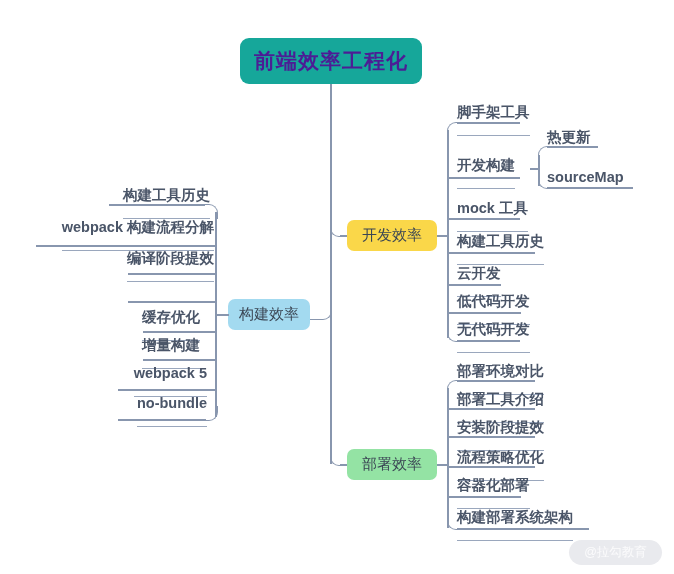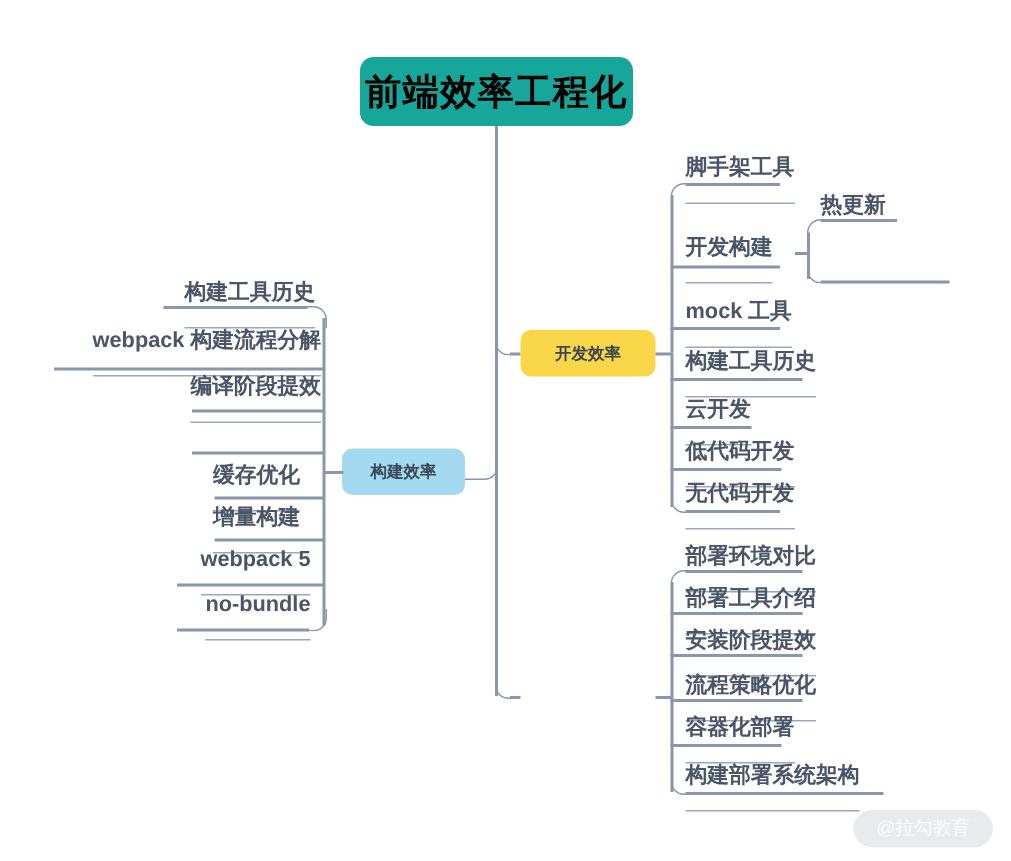--- a/index.html
+++ b/index.html
@@ -20,37 +20,37 @@
   
   .elbow-tr{border-left-width:1.6px;border-top-width:1.6px;border-top-left-radius:9px;}
   .elbow-br{border-left-width:1.6px;border-bottom-width:1.6px;border-bottom-left-radius:9px;}
   .elbow-tl{border-right-width:1.6px;border-top-width:1.6px;border-top-right-radius:9px;}
   .elbow-bl{border-right-width:1.6px;border-bottom-width:1.6px;border-bottom-right-radius:9px;}
 
   
   .root{
     position:absolute;
     background:#16a79a;
-    color:#000000;
+    color:#4c1d95;
     border-radius:9px;
     font-weight:bold;
-    font-size:24px;
+    font-size:21px;
     letter-spacing:1px;
     display:flex;align-items:center;justify-content:center;
     box-sizing:border-box;
     white-space:nowrap;
   }
 
   
   .pill{
     position:absolute;
     border-radius:7px;
     display:flex;align-items:center;justify-content:center;
-    font-weight:bold;
-    font-size:11px;
+    font-weight:normal;
+    font-size:15px;
     color:#3b4654;
     box-sizing:border-box;
     white-space:nowrap;
   }
   .pill.dev{background:#fad749;}
   .pill.build{background:#a3daf0;}
   .pill.deploy{background:#94e3a4;}
 
   
   .leaf{
@@ -124,20 +124,21 @@
 
   <div class="ln hln" style="left:530px;top:168px;width:9px;"></div>
   <div class="ln vln" style="left:538px;top:155px;height:13px;"></div>
   <div class="ln vln" style="left:538px;top:168px;height:18px;"></div>
   <div class="corner elbow-tr" style="left:538px;top:146px;width:13px;height:13px;"></div>
   <div class="ln hln" style="left:547px;top:146px;width:51px;"></div>
   <div class="corner elbow-br" style="left:538px;top:175px;width:13px;height:13px;"></div>
   <div class="ln hln" style="left:547px;top:187px;width:86px;"></div>
 
   <div class="leaf right" style="left:547px;top:128px;border-bottom:none;">热更新</div>
+  <div class="leaf right" style="left:547px;top:168px;border-bottom:none;">sourceMap</div>
 
   <div class="pill build" style="left:228px;top:299px;width:82px;height:31px;">构建效率</div>
 
   <div class="ln hln" style="left:216px;top:314px;width:13px;"></div>
 
   <div class="ln vln" style="left:215px;top:212px;height:102px;"></div>
   <div class="ln vln" style="left:215px;top:314px;height:103px;"></div>
 
   <div class="corner elbow-tl" style="left:203px;top:204px;width:14px;height:14px;"></div>
   <div class="ln hln" style="left:109px;top:204px;width:96px;"></div>
@@ -152,20 +153,21 @@
   <div class="ln hln" style="left:118px;top:419px;width:88px;"></div>
 
   <div class="leaf left" style="right:464px;top:186px;">构建工具历史</div>
   <div class="leaf left" style="right:460px;top:218px;">webpack 构建流程分解</div>
   <div class="leaf left" style="right:460px;top:249px;">编译阶段提效</div>
   <div class="leaf left" style="right:474px;top:308px;">缓存优化</div>
   <div class="leaf left" style="right:474px;top:336px;">增量构建</div>
   <div class="leaf left" style="right:467px;top:364px;">webpack 5</div>
   <div class="leaf left" style="right:467px;top:394px;">no-bundle</div>
 
+  <div class="pill deploy" style="left:347px;top:449px;width:90px;height:31px;">部署效率</div>
 
   <div class="ln hln" style="left:437px;top:464px;width:11px;"></div>
   <div class="ln vln" style="left:447px;top:388px;height:76px;"></div>
   <div class="ln vln" style="left:447px;top:464px;height:64px;"></div>
 
   <div class="corner elbow-tr" style="left:447px;top:380px;width:14px;height:14px;"></div>
   <div class="ln hln" style="left:457px;top:380px;width:78px;"></div>
 
   <div class="ln hln" style="left:447px;top:408px;width:88px;"></div>
   <div class="ln hln" style="left:447px;top:436px;width:88px;"></div>

